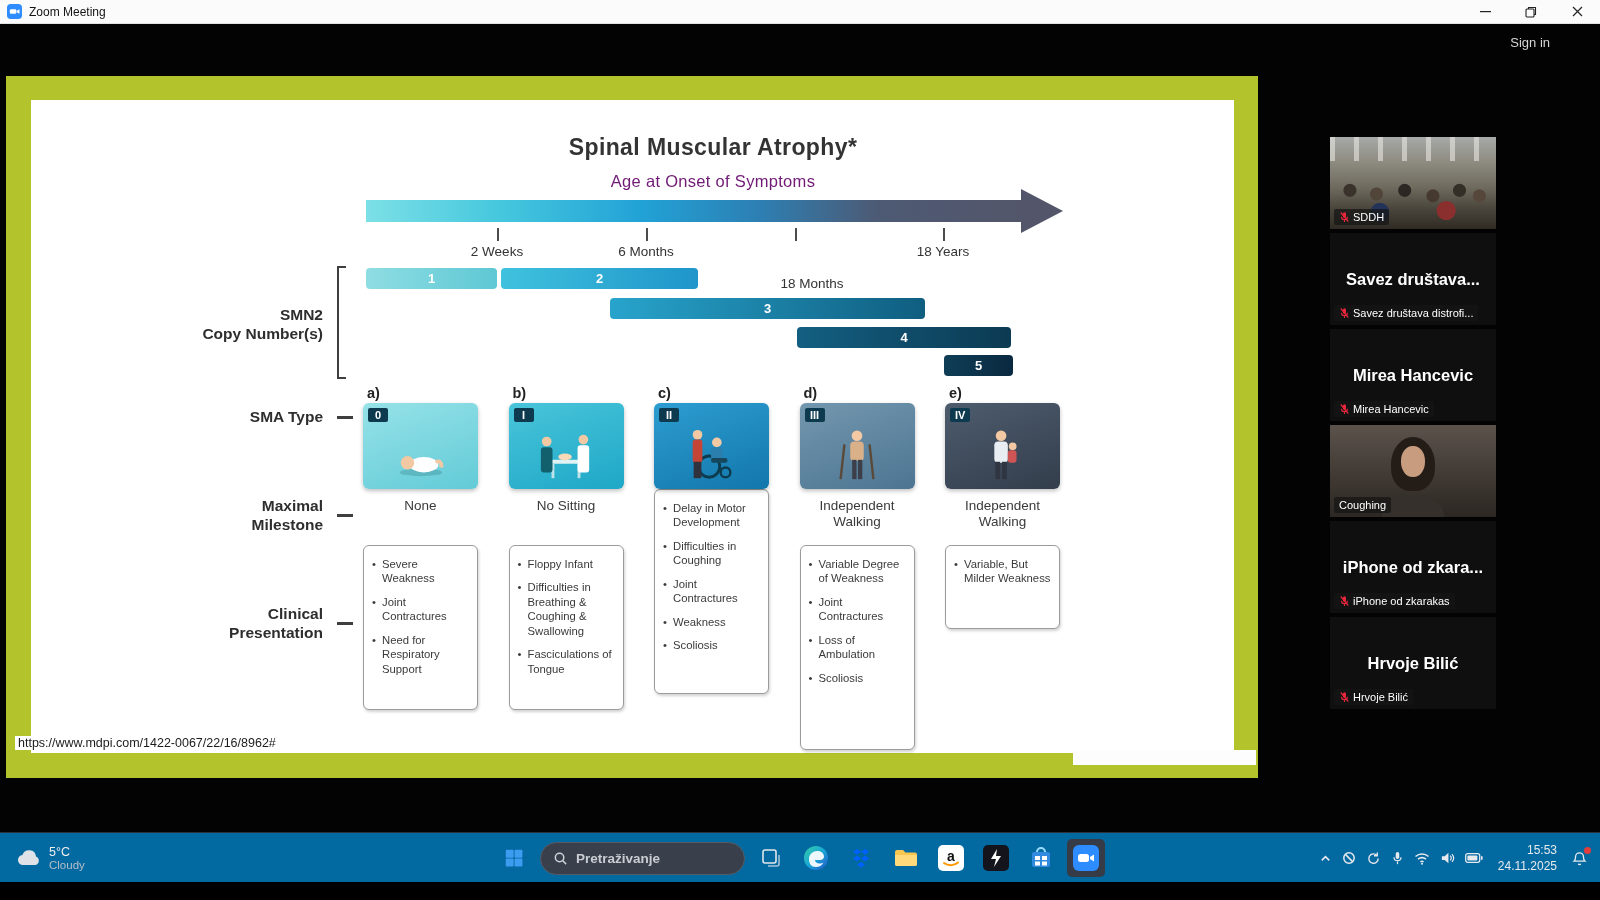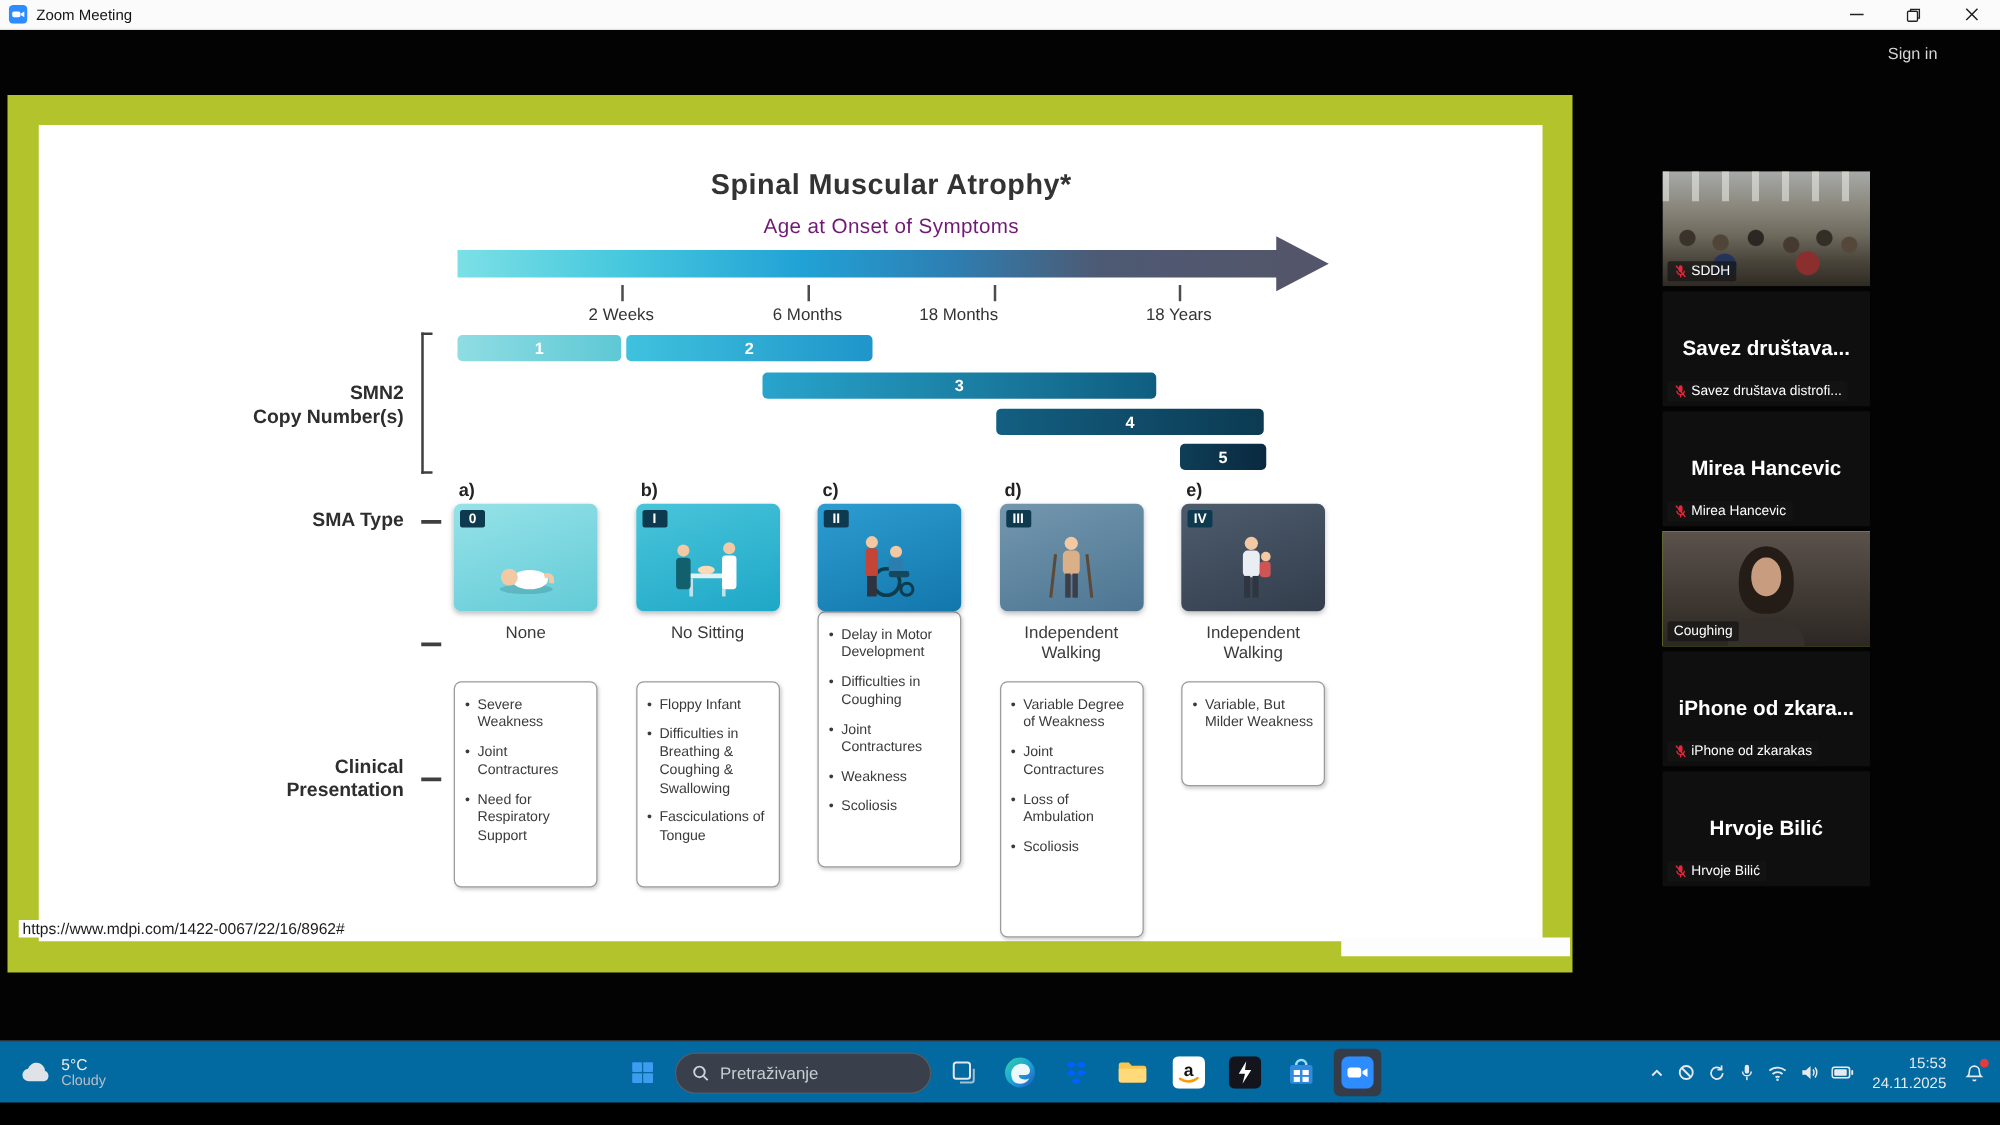--- a/index.html
+++ b/index.html
@@ -90,21 +90,21 @@
 
   
   .taskbar{position:absolute;left:0;top:832px;width:1600px;height:50px;background:#0369a1;border-top:1px solid #2c313a;z-index:40;}
   .tb-weather{position:absolute;left:10px;top:0;height:50px;display:flex;align-items:center;gap:7px;cursor:pointer;padding:0 6px;border-radius:5px;}
   .tw-temp{color:#eee;font-size:12.5px;}
   .tw-cond{color:#b9bec6;font-size:11.5px;}
   .tb-center{position:absolute;left:50%;top:0;height:50px;transform:translateX(-50%);display:flex;align-items:center;gap:7px;}
   .tbbtn,.tbapp{width:38px;height:38px;border:none;background:transparent;border-radius:5px;display:flex;align-items:center;justify-content:center;cursor:pointer;flex:0 0 auto;}
   .tbapp.active{background:#353c47;}
   .apps-row{display:flex;gap:7px;align-items:center;}
-  .search{display:flex;align-items:center;gap:8px;width:205px;height:33px;border-radius:17px;background:#3a404b;border:1px solid #565c66;padding:0 12px;cursor:text;}
+  .search{display:flex;align-items:center;gap:8px;width:205px;height:33px;border-radius:17px;background:#3a404b;border:1px solid #565c66;padding:0 12px;cursor:text;font-weight:bold;}
   .search span.ph{color:#c9cdd3;font-size:13.5px;}
   .tb-right{position:absolute;right:8px;top:0;height:50px;display:flex;align-items:center;gap:2px;}
   .tray{border:none;background:transparent;padding:5px 5px;border-radius:4px;display:flex;align-items:center;cursor:pointer;position:relative;}
   .clock{color:#e8eaee;font-size:12px;text-align:right;line-height:1.35;margin:0 8px;cursor:pointer;}
   .badge{position:absolute;top:1px;right:1px;width:7px;height:7px;border-radius:50%;background:#e23d3d;}
 </style>
 </head>
 <body>
 
 <div class="screen">
@@ -148,35 +148,37 @@
         <div class="s-title">Spinal Muscular Atrophy*</div>
         <div class="s-subtitle">Age at Onset of Symptoms</div>
         <div class="arrow-body"></div>
         <div class="arrow-head"></div>
         <div>
             <div class="tickline" style="left: 466px;"></div>
             <div class="ticklabel" style="left: 406px;">2 Weeks</div>
             <div class="tickline" style="left: 615px;"></div>
             <div class="ticklabel" style="left: 555px;">6 Months</div>
             <div class="tickline" style="left: 764px;"></div>
-            <div class="ticklabel" style="left: 676px;">18 Months</div>
+            <div class="ticklabel" style="left: 721px; margin-top: 32px;">18 Months</div>
             <div class="tickline" style="left: 912px;"></div>
             <div class="ticklabel" style="left: 852px;">18 Years</div>
           </div>
         <div>
             <div class="cbar cbar1" style="left: 335px; top: 168px; width: 131px;">1</div>
             <div class="cbar cbar2" style="left: 470px; top: 168px; width: 197px;">2</div>
             <div class="cbar cbar3" style="left: 579px; top: 198px; width: 315px;">3</div>
             <div class="cbar cbar4" style="left: 766px; top: 227px; width: 214px;">4</div>
             <div class="cbar cbar5" style="left: 913px; top: 255px; width: 69px;">5</div>
           </div>
         <div class="bracket"></div>
         <div class="rlabel rl-smn2">SMN2
 Copy Number(s)</div>
         <div class="rlabel rl-type">SMA Type</div>
+        <div class="rlabel rl-mile">Maximal
+Milestone</div>
         <div class="rlabel rl-clin">Clinical
 Presentation</div>
         <div class="rdash rd-type"></div>
         <div class="rdash rd-mile"></div>
         <div class="rdash rd-clin"></div>
         <div class="cols">
             <div class="col">
               <div class="col-letter">a)</div>
               <div class="col-card c0">
                 <div class="roman">0</div>

